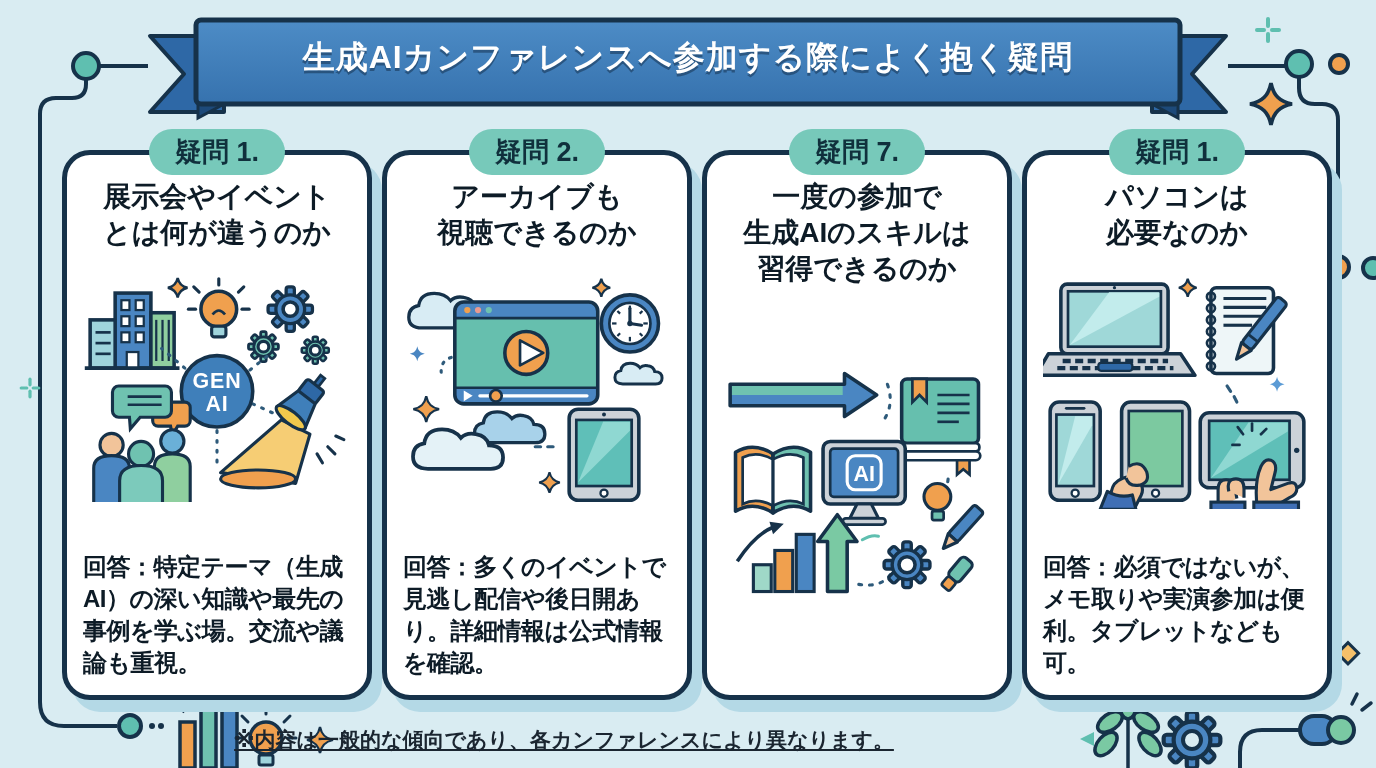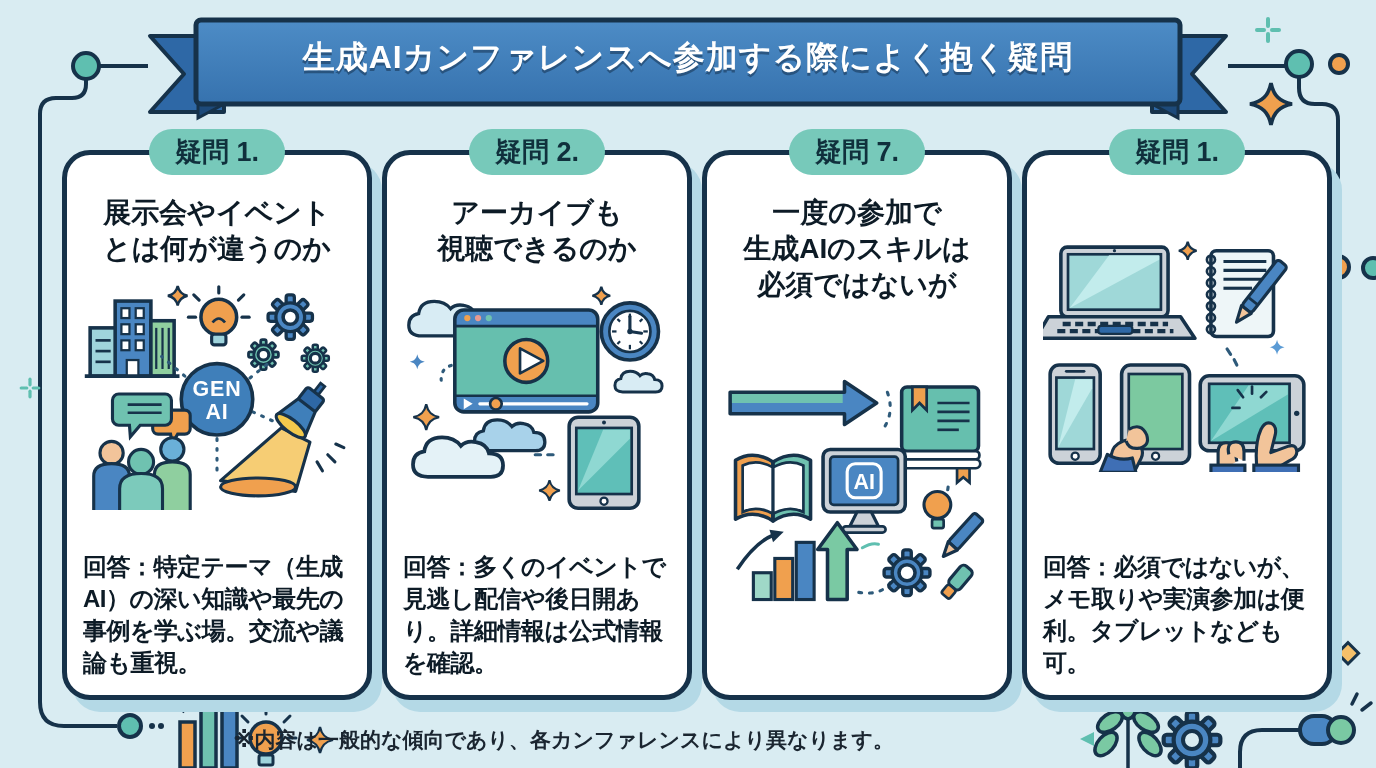--- a/index.html
+++ b/index.html
@@ -14,28 +14,28 @@
         text-shadow:0 3px 0 rgba(13,35,60,.45);white-space:nowrap;}
   
   .cards-row{position:absolute;left:62px;top:150px;width:1352px;display:flex;gap:10px;z-index:1;}
   .card{position:relative;width:310px;height:550px;box-sizing:border-box;background:#ffffff;
         border:5px solid #16324a;border-radius:28px;box-shadow:10px 12px 0 #b4d9e6;
         padding:22px 16px 16px;display:flex;flex-direction:column;}
   .badge{position:absolute;top:-26px;left:50%;transform:translateX(-50%);
         background:#77c9ba;color:#10303c;font-weight:bold;font-size:27px;
         padding:5px 26px;border-radius:26px;white-space:nowrap;}
   .question{font-size:28px;font-weight:bold;color:#0d1b26;text-align:center;
-        line-height:1.28;white-space:pre-line;margin-top:18px;}
+        line-height:1.28;white-space:pre-line;margin-top:2px;}
   .illo{flex:1;display:flex;align-items:center;justify-content:center;min-height:0;}
   .illo svg{width:274px;height:auto;max-height:100%;}
   .answer{font-size:24px;font-weight:bold;color:#0d1b26;line-height:1.33;
         letter-spacing:-0.5px;margin-top:16px;}
   
   .footer-note{position:absolute;left:0;bottom:14px;width:1128px;text-align:center;
-        font-size:21px;font-weight:bold;color:#1a2530;z-index:2;}
+        font-size:21px;font-weight:bold;color:#1a2530;z-index:2;text-decoration:underline;}
 </style>
 </head>
 <body>
 
 <div class="page">
 
   <svg class="decor-svg" width="1376" height="768" viewBox="0 0 1376 768">
     <defs>
       <g id="gearT">
         <rect x="-5" y="-27" width="10" height="54" rx="3"></rect>
@@ -300,21 +300,21 @@
           </g>
         </svg>
       </div>
       <div class="answer">回答：多くのイベントで見逃し配信や後日開あり。詳細情報は公式情報を確認。</div>
     </div>
 
     <div class="card">
       <div class="badge">疑問 7.</div>
       <div class="question">一度の参加で
 生成AIのスキルは
-必須ではないが</div>
+習得できるのか</div>
       <div class="illo">
         <svg viewBox="0 0 300 252">
           <g>
             <polygon points="8,16 136,16 136,4 172,28 136,52 136,40 8,40" fill="#4a86c2" stroke="#16324a" stroke-width="4" stroke-linejoin="round"></polygon>
             <polygon points="10,18 134,18 134,28 10,28" fill="#6fc2b0"></polygon>
           </g>
           <path d="M184,16 q8,22 -4,40" fill="none" stroke="#2e5a7a" stroke-width="3.5" stroke-linecap="round" stroke-dasharray="3 9"></path>
           <g>
             <rect x="200" y="10" width="86" height="72" rx="6" fill="#66bfae" stroke="#16324a" stroke-width="4"></rect>
             <path d="M212,10 v26 l8,-8 l8,8 v-26 Z" fill="#f0a04e" stroke="#16324a" stroke-width="3"></path>
@@ -369,20 +369,22 @@
           <g transform="translate(262,228) rotate(40)">
             <rect x="-8" y="-20" width="16" height="28" rx="5" fill="#6fc2b0" stroke="#16324a" stroke-width="3.5"></rect>
             <rect x="-6" y="8" width="12" height="13" rx="3" fill="#f0a04e" stroke="#16324a" stroke-width="3"></rect>
           </g>
         </svg>
       </div>
     </div>
 
     <div class="card">
       <div class="badge">疑問 1.</div>
+      <div class="question">パソコンは
+必要なのか</div>
       <div class="illo">
         <svg viewBox="0 0 300 260">
           <g>
             <rect x="20" y="8" width="120" height="78" rx="7" fill="#ccd2d8" stroke="#16324a" stroke-width="4"></rect>
             <rect x="28" y="16" width="104" height="62" fill="#9fd8d8" stroke="#16324a" stroke-width="3"></rect>
             <polygon points="30,76 130,22 130,17 74,17" fill="#c2ecec"></polygon>
             <circle cx="80" cy="12" r="1.8" fill="#16324a"></circle>
             <path d="M6,86 L154,86 L170,110 L-8,110 Z" fill="#ccd2d8" stroke="#16324a" stroke-width="4" stroke-linejoin="round"></path>
             <g stroke="#16324a" stroke-width="5" stroke-dasharray="9 5">
               <line x1="22" y1="94" x2="140" y2="94"></line>

